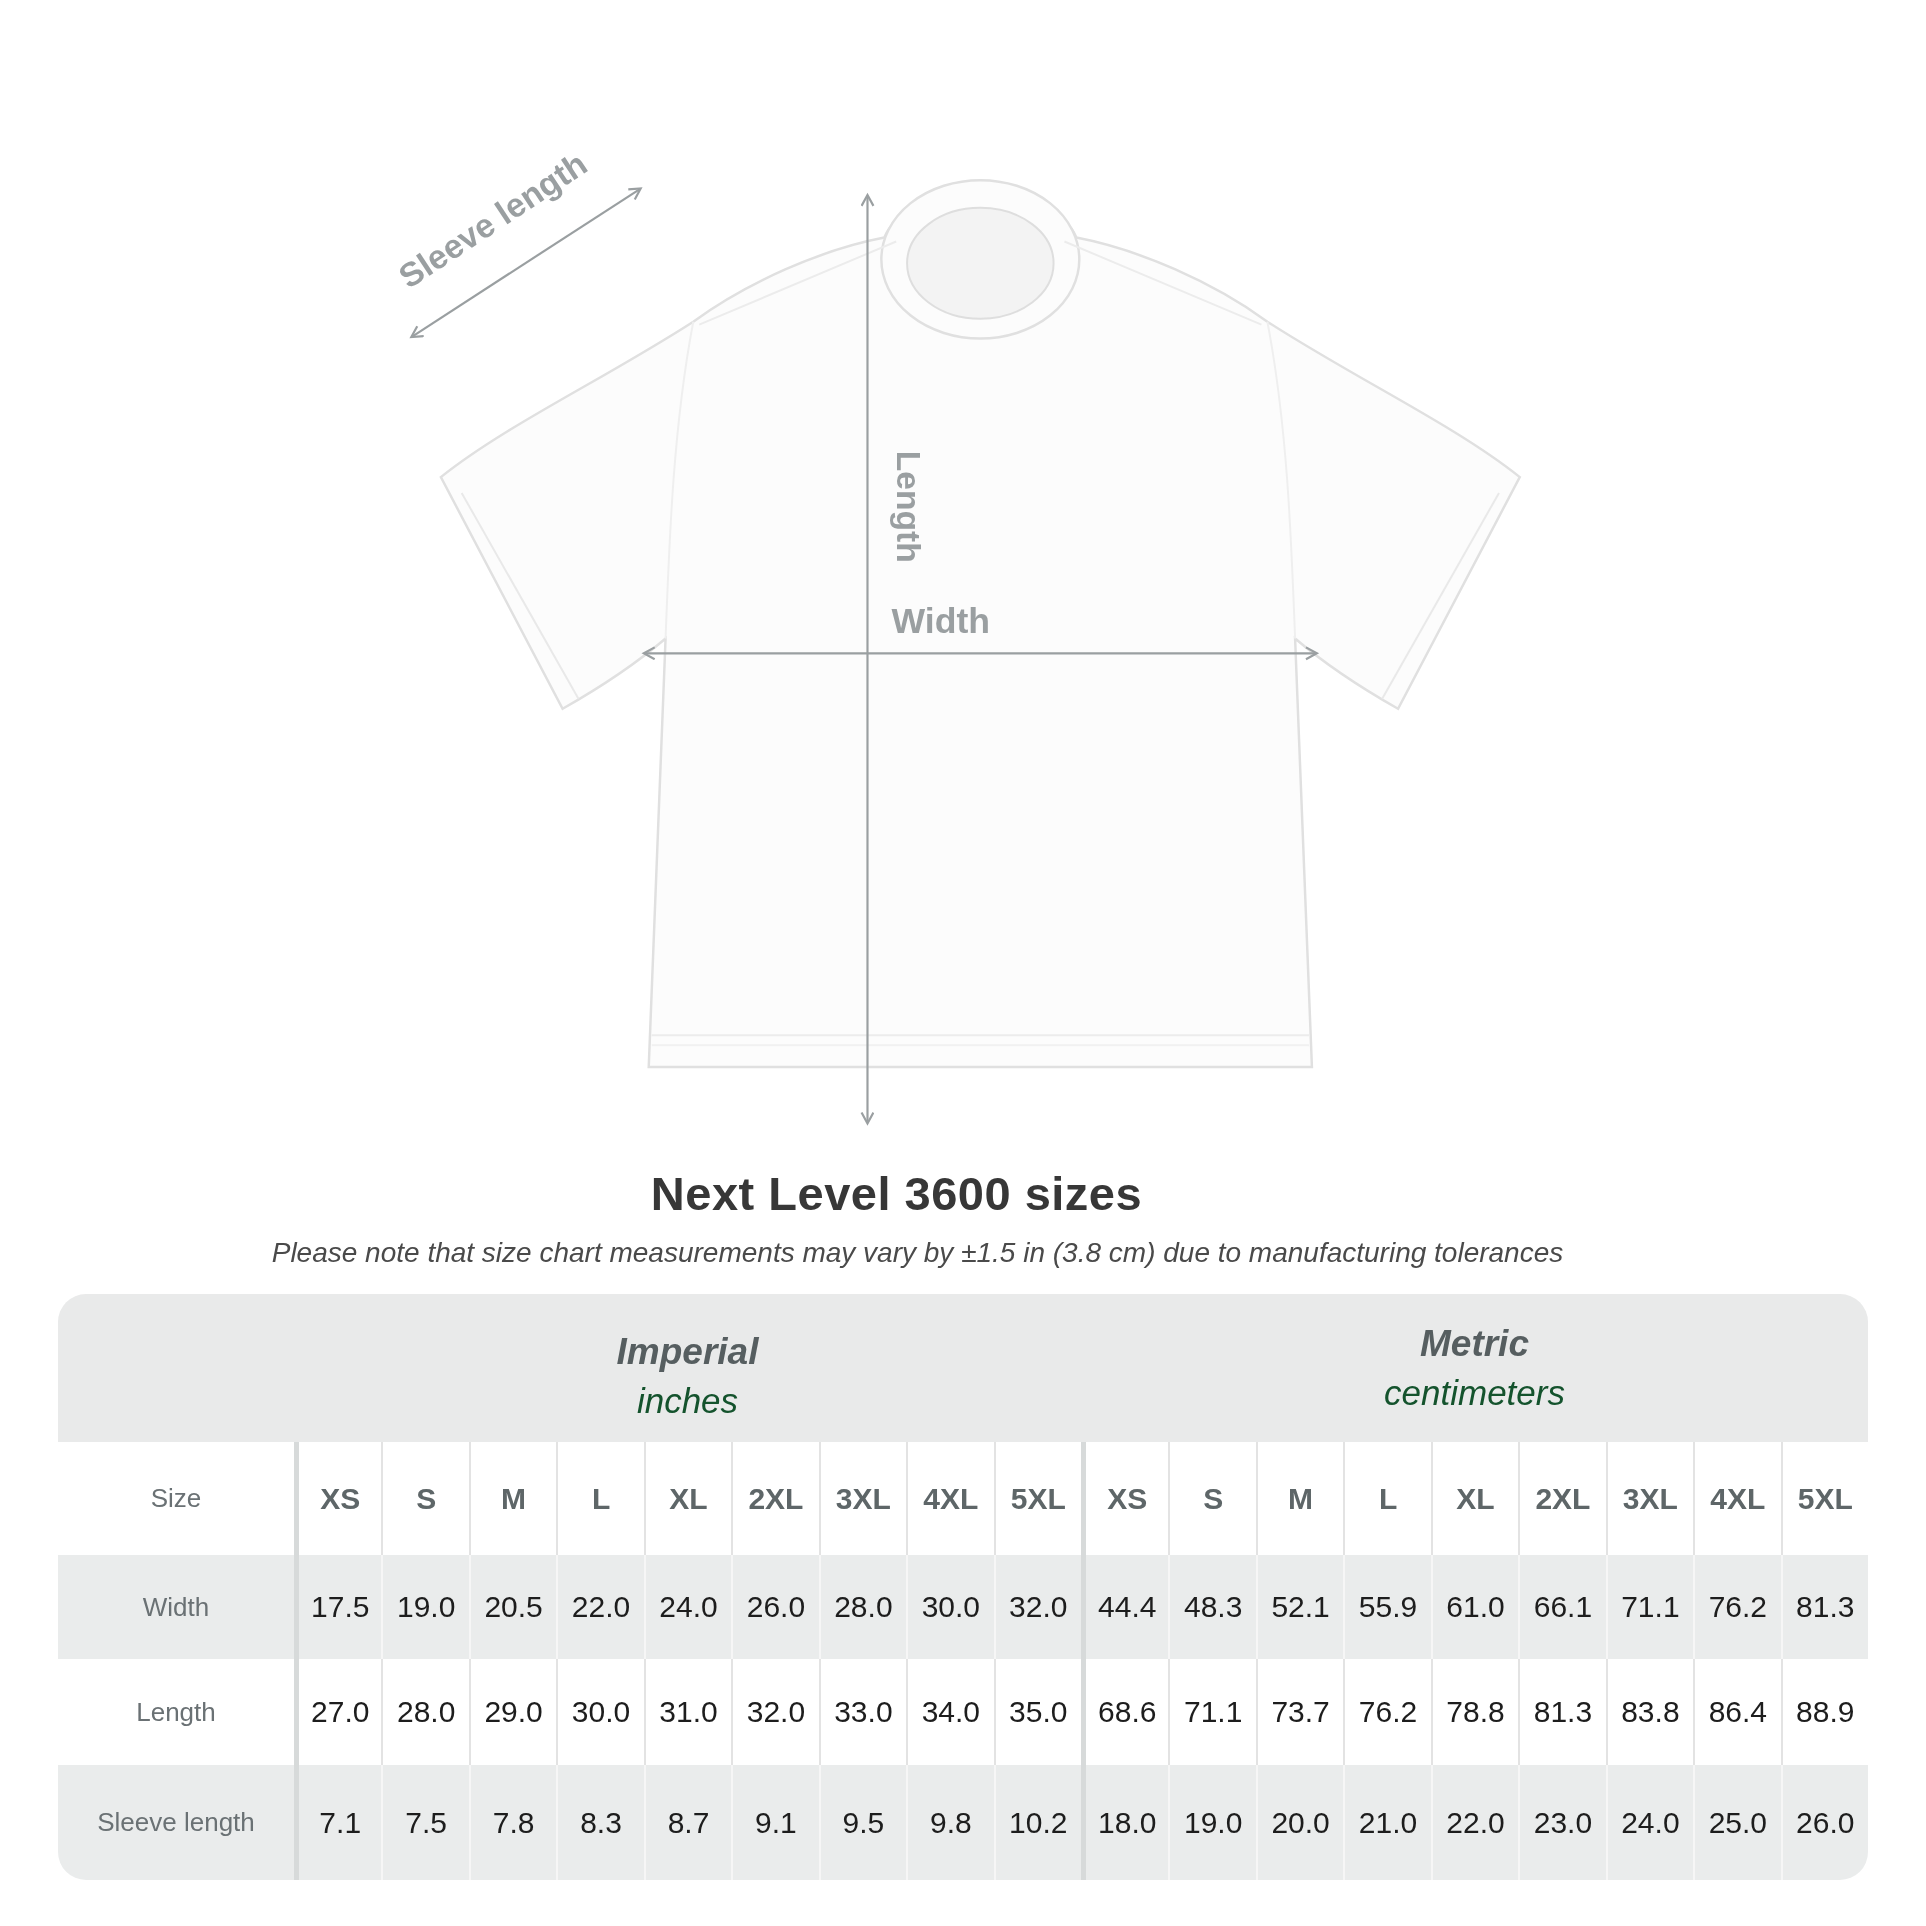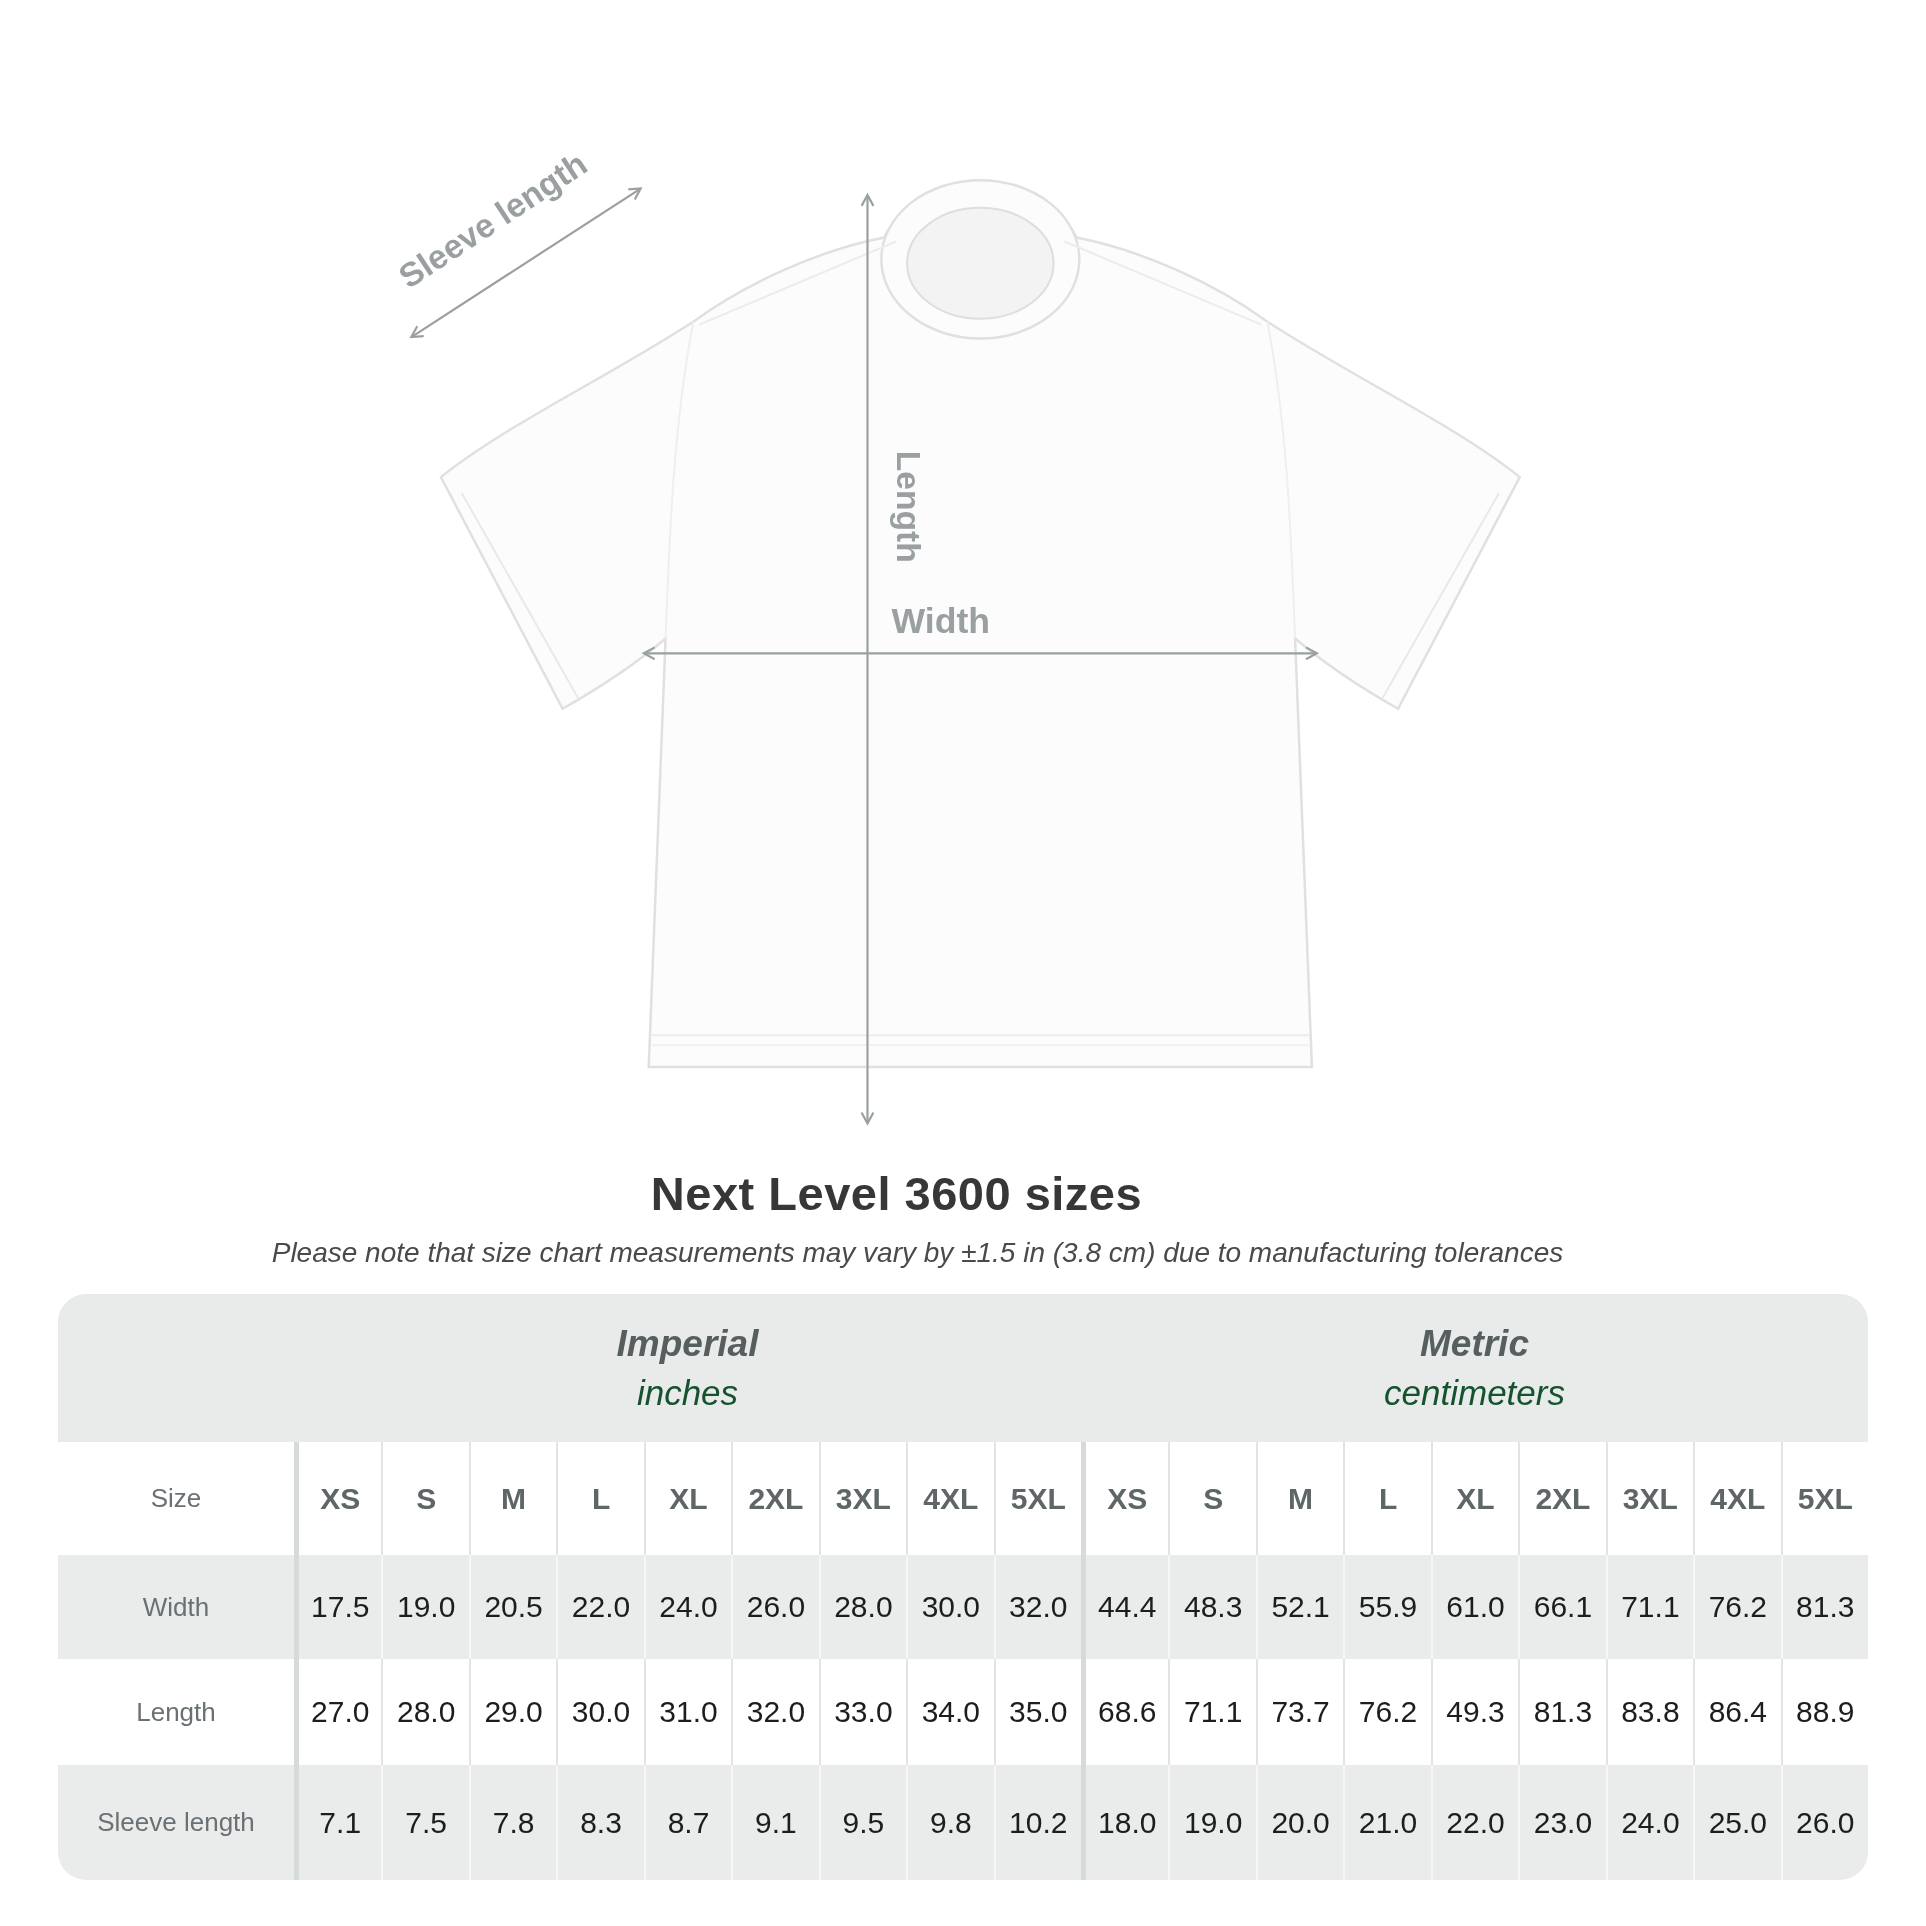--- a/index.html
+++ b/index.html
@@ -20,21 +20,21 @@
 
   
   .size-table { position:absolute; left:58px; top:1294px; width:1810px;
                 border-radius:28px; overflow:hidden; background:#ffffff; }
   .trow { display:grid; grid-template-columns:236px repeat(18,1fr); }
   .trow > span { display:flex; align-items:center; justify-content:center; height:100%; }
 
   .band { height:148px; background:#e9eaea; }
   .band-group { display:flex; flex-direction:column; align-items:center;
                 justify-content:center; gap:8px; }
-  .band-imperial { grid-column:2/11; }
+  .band-imperial { grid-column:2/11;margin-top:8px; }
   .band-metric  { grid-column:11/20; }
   .band-title { font-size:37px; font-weight:bold; font-style:italic; color:#565e60; }
   .band-sub   { font-size:35px; font-style:italic; color:#14532d; }
 
   .row-size   { height:113px; background:#ffffff; }
   .row-width  { height:104px; background:#eaecec; }
   .row-length { height:106px; background:#ffffff; }
   .row-sleeve { height:115px; background:#eaecec; }
 
   .rh  { font-size:26px; font-weight:normal; color:#6a7174; }
@@ -167,21 +167,21 @@
       <span class="val">30.0</span>
       <span class="val">31.0</span>
       <span class="val">32.0</span>
       <span class="val">33.0</span>
       <span class="val">34.0</span>
       <span class="val">35.0</span>
       <span class="val g-start">68.6</span>
       <span class="val">71.1</span>
       <span class="val">73.7</span>
       <span class="val">76.2</span>
-      <span class="val">49.3</span>
+      <span class="val">78.8</span>
       <span class="val">81.3</span>
       <span class="val">83.8</span>
       <span class="val">86.4</span>
       <span class="val">88.9</span>
     </div>
 
     <div class="trow row-sleeve">
       <span class="rh">Sleeve length</span>
       <span class="val g-start">7.1</span>
       <span class="val">7.5</span>

